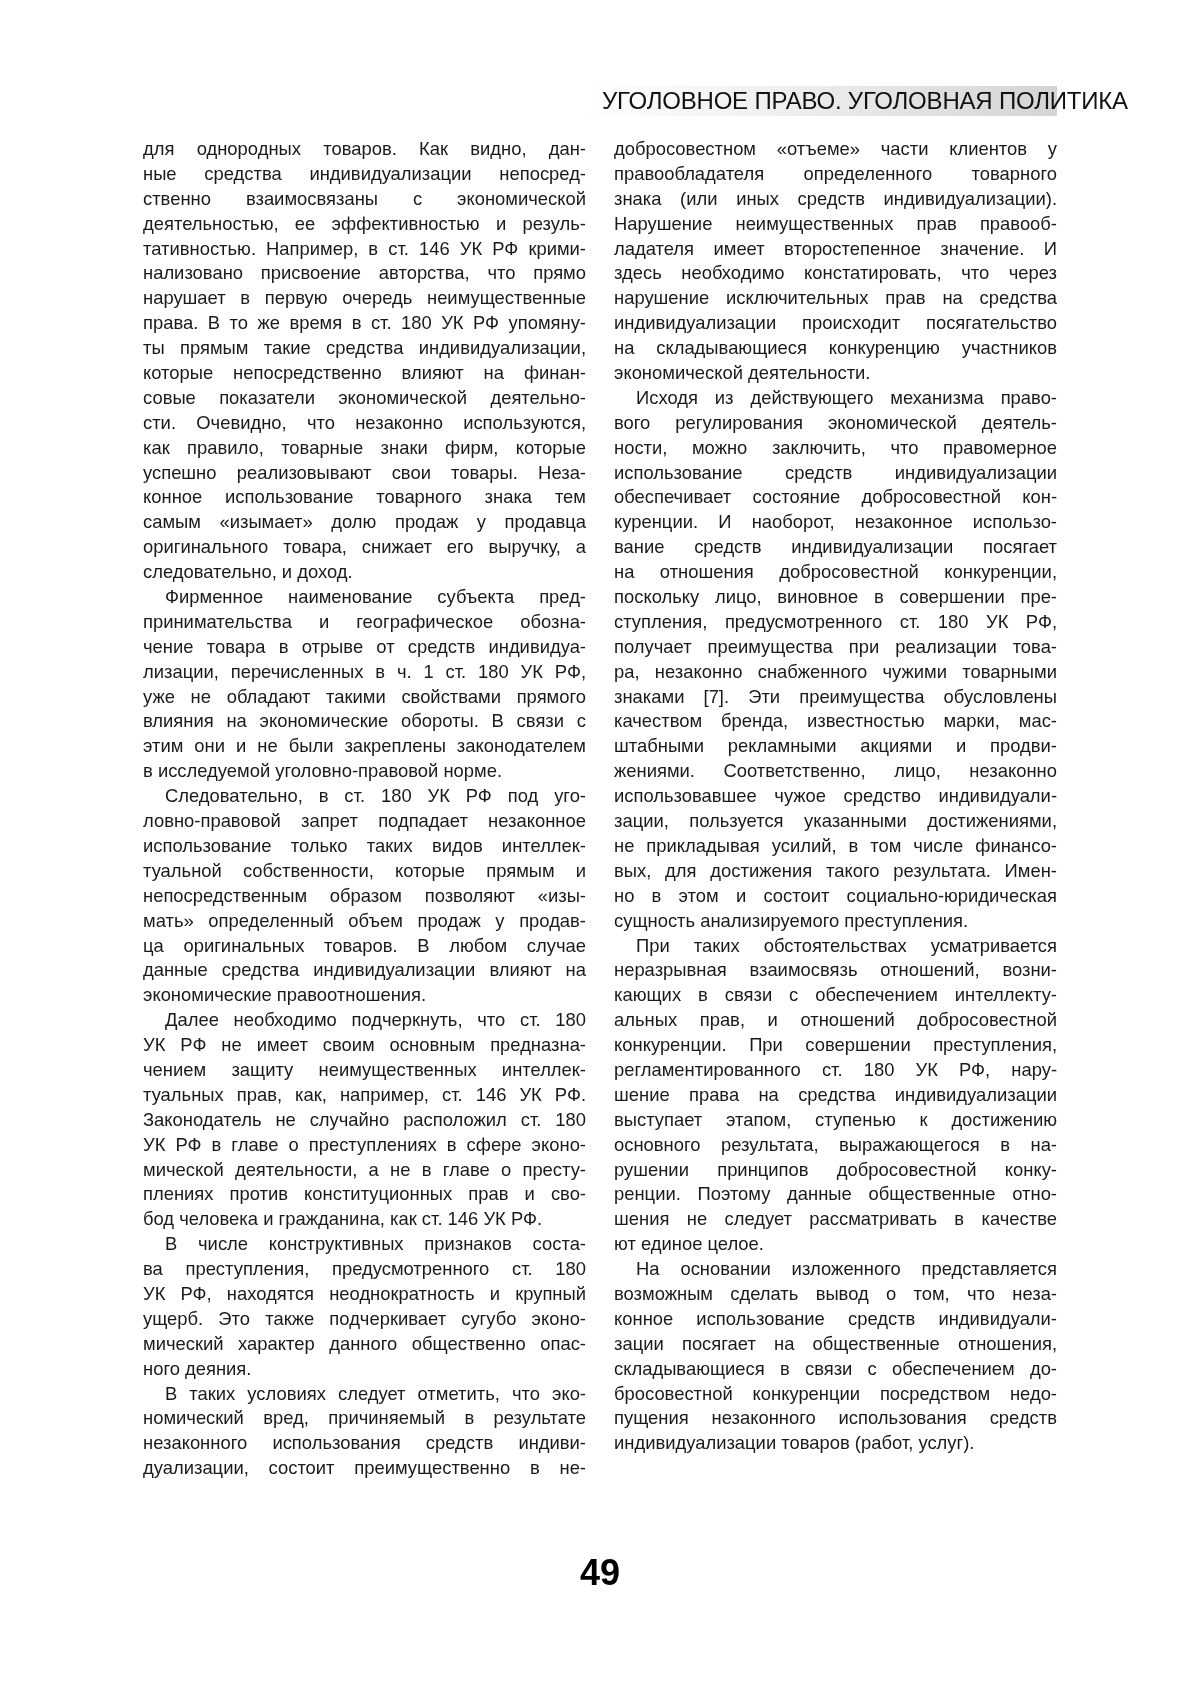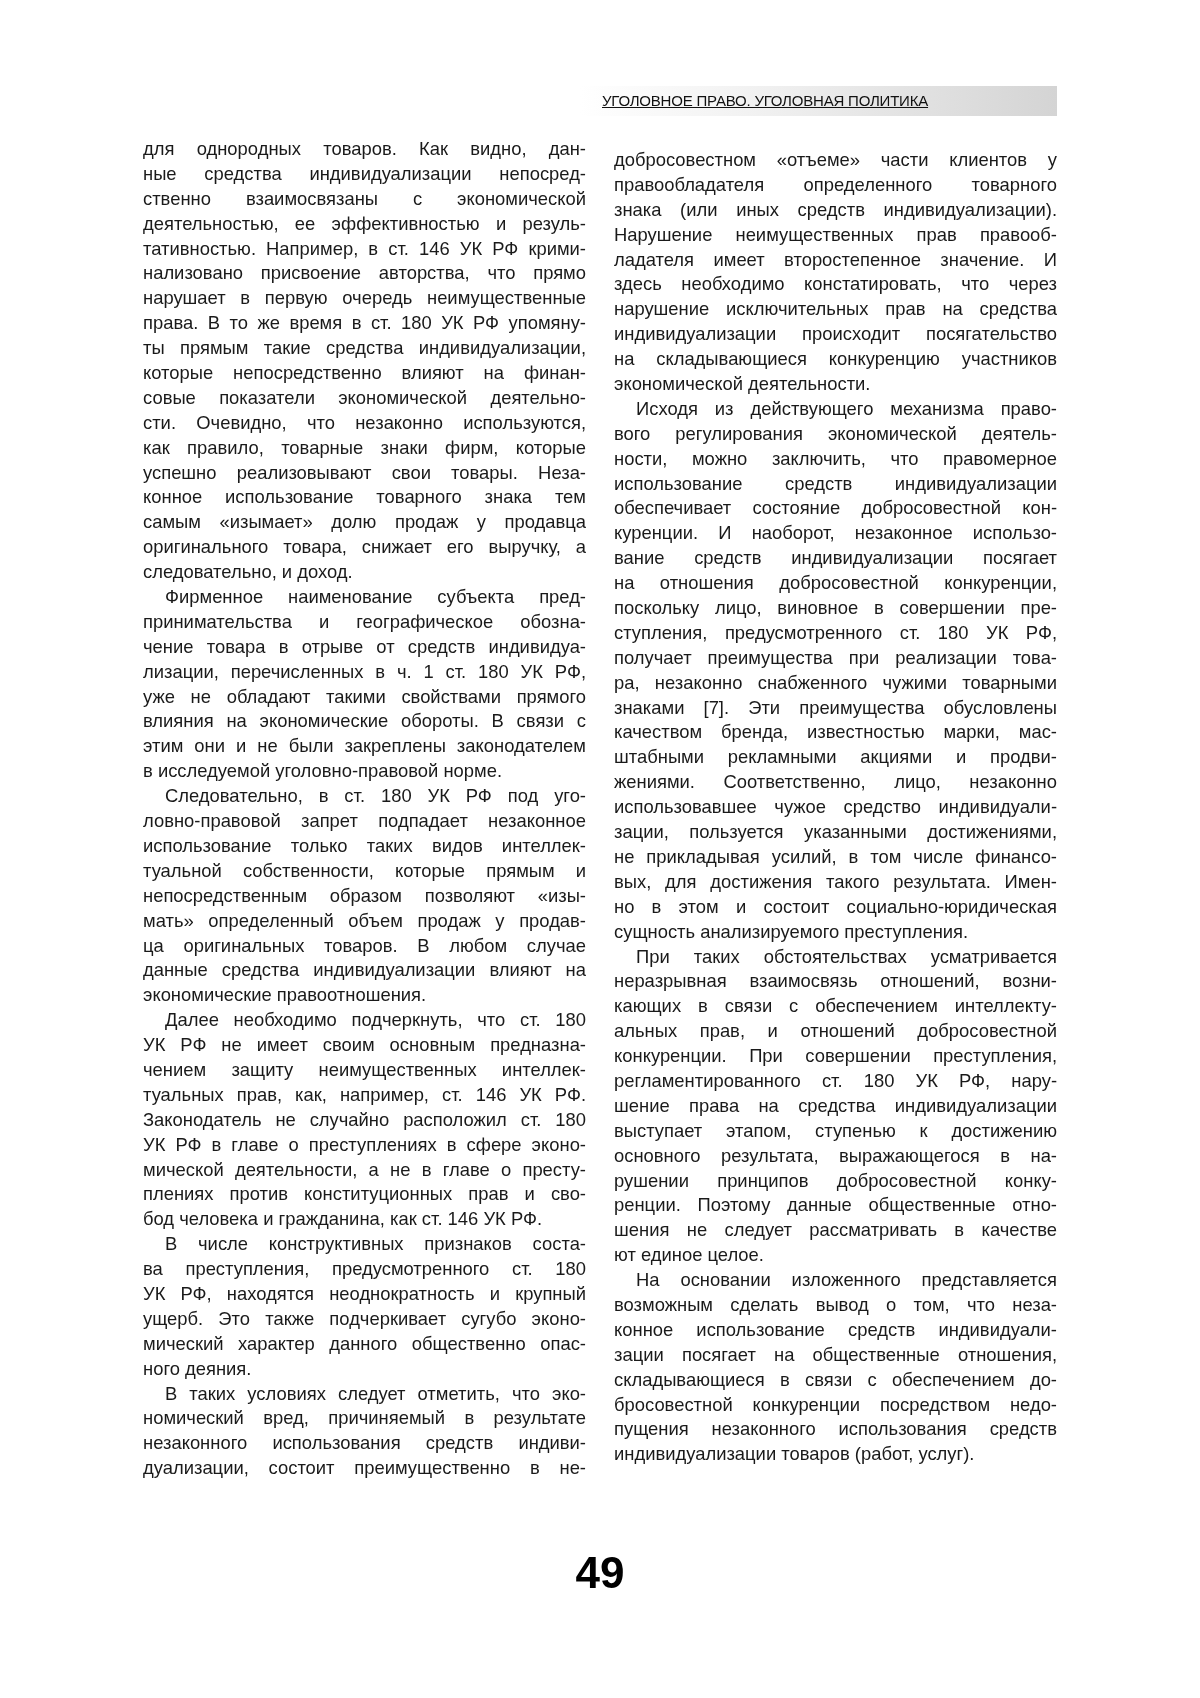--- a/index.html
+++ b/index.html
@@ -2,37 +2,36 @@
 <html><head>
 <meta charset="utf-8">
 <style>
   html, body { margin: 0; padding: 0; background: #ffffff; }
   body { width: 1200px; height: 1698px; position: relative; overflow: hidden;
          font-family: "Liberation Sans", sans-serif; color: #1a1a1a; }
   .running-head {
     position: absolute; left: 580px; top: 86px; width: 477px; height: 30px;
     background: linear-gradient(to right, #ffffff 0%, #f2f2f2 35%, #d4d4d4 100%);
     box-sizing: border-box; padding-left: 22px;
-    font-size: 15px; line-height: 30px; letter-spacing: -0.2px; color: #111;
+    font-size: 24px; line-height: 30px; letter-spacing: -0.2px; color: #111;
     white-space: nowrap;
-    text-decoration: underline;
   }
   .col { position: absolute; top: 137px; width: 443px; }
   .col-left { left: 143px; }
-  .col-right { left: 614px; margin-top: 11px; }
+  .col-right { left: 614px; }
   .line {
     display: block; height: 24.9px; line-height: 24.9px; font-size: 18.4px;
     text-align: justify; text-align-last: justify; white-space: nowrap;
     overflow: visible; word-spacing: 0;
   }
   .line.last { text-align-last: left; }
   .line.indent { padding-left: 22px; }
   .page-number {
     position: absolute; left: 575px; top: 1548px; width: 50px; text-align: center;
-    font-size: 44px; font-weight: bold; line-height: 50px; color: #000;
+    font-size: 36px; font-weight: bold; line-height: 50px; color: #000;
   }
 </style>
 </head>
 <body>
 
 <div class="running-head">УГОЛОВНОЕ ПРАВО. УГОЛОВНАЯ ПОЛИТИКА</div>
 
 <div class="col col-left">
     <span class="line">для однородных товаров. Как видно, дан-</span>
     <span class="line">ные средства индивидуализации непосред-</span>

